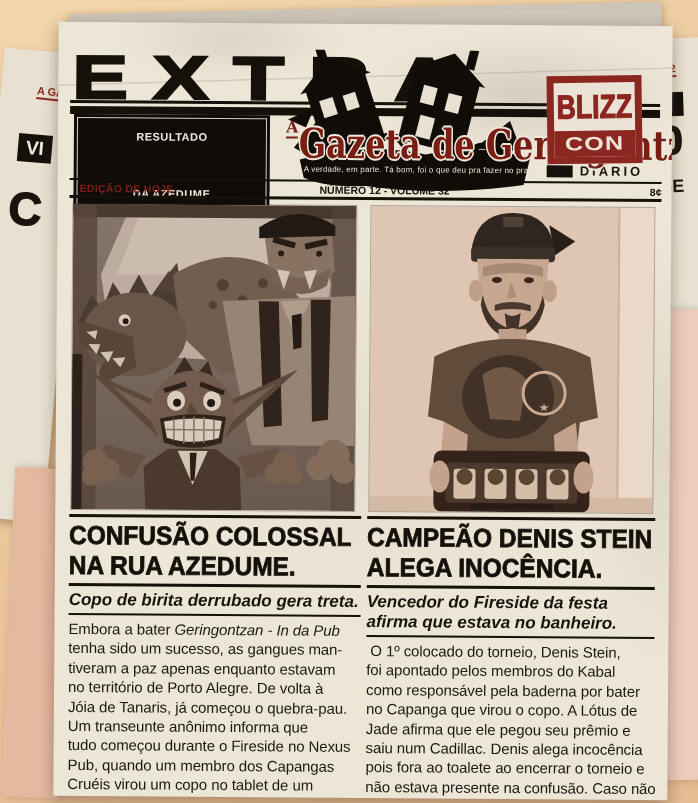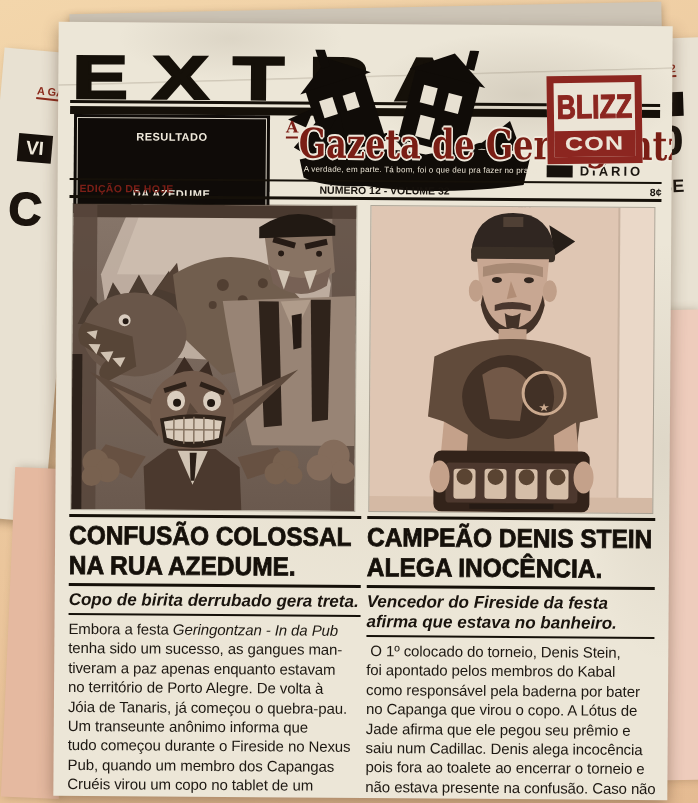--- a/index.html
+++ b/index.html
@@ -333,21 +333,21 @@
       <div class="headline">
           <div>CONFUSÃO COLOSSAL</div>
           <div>NA RUA AZEDUME.</div>
         </div>
       <div class="headrule2"></div>
       <div class="subhead">
           <div>Copo de birita derrubado gera treta.</div>
         </div>
       <div class="subrule"></div>
       <div class="bodytext">
-        <div><span>Embora a festa </span><span class="ital">Geringontzan - In da Pub</span></div>
+        <div><span>Embora a bater </span><span class="ital">Geringontzan - In da Pub</span></div>
         <div><div>tenha sido um sucesso, as gangues man-</div><div>tiveram a paz apenas enquanto estavam</div><div>no território de Porto Alegre. De volta à</div><div>Jóia de Tanaris, já começou o quebra-pau.</div><div>Um transeunte anônimo informa que</div><div>tudo começou durante o Fireside no Nexus</div><div>Pub, quando um membro dos Capangas</div><div>Cruéis virou um copo no tablet de um</div><div>membro da Kabal.</div></div>
       </div>
     </div>
 
     <div class="col col-right">
       <div class="headrule"></div>
       <div class="headline">
           <div>CAMPEÃO DENIS STEIN</div>
           <div>ALEGA INOCÊNCIA.</div>
         </div>

